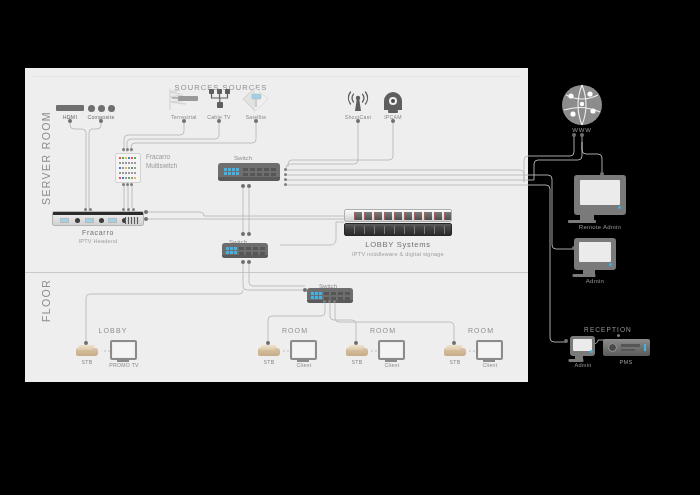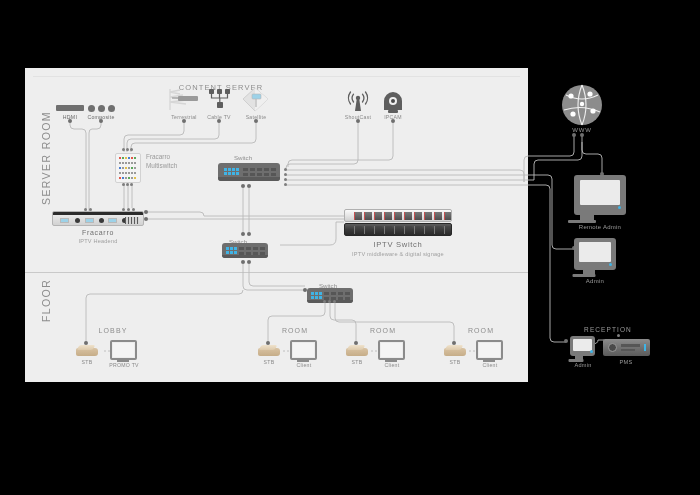--- a/index.html
+++ b/index.html
@@ -389,21 +389,21 @@
 
       <path d="M540 185 L546 185 Q550 185 550 189 L550 338 Q550 342 554 342 L566 342"></path>
 
       <path d="M592 344 Q598 344 598 340 L604 340"></path>
     </g>
   </svg>
 
   <div class="zone-label" id="zone-server">SERVER ROOM</div>
   <div class="zone-label" id="zone-floor">FLOOR</div>
 
-  <div class="head" style="left:221px; top:83px;">CONTENT SERVER</div>
+  <div class="head" style="left:221px; top:83px;">SOURCES SOURCES</div>
 
   <div class="hdmi-bar" style="left:56px; top:105px;"></div>
   <div class="cap cap-dark" style="left:70px; top:114px;">HDMI</div>
   <div class="pin" style="left:68px; top:119px;"></div>
 
   <div class="comp-dot" style="left:88px; top:105px;"></div>
   <div class="comp-dot" style="left:98px; top:105px;"></div>
   <div class="comp-dot" style="left:108px; top:105px;"></div>
   <div class="cap cap-dark" style="left:101px; top:114px;">Composite</div>
   <div class="pin" style="left:99px; top:119px;"></div>
@@ -614,21 +614,21 @@
         <i></i>
         <i></i>
         <i></i>
         <i></i>
         <i></i>
         <i></i>
         <i></i>
         <i></i>
     </div>
   </div>
-  <div class="sect-title" style="left:398px; top:240px;">IPTV Switch</div>
+  <div class="sect-title" style="left:398px; top:240px;">LOBBY Systems</div>
   <div class="sect-sub" style="left:398px; top:251px;">IPTV middleware &amp; digital signage</div>
 
   <div class="lbl-sw" style="left:238px; top:238px;">Switch</div>
   <div class="pin" style="left:241px; top:232px;"></div>
   <div class="pin" style="left:247px; top:232px;"></div>
   <div class="switch sm" style="left:222px; top:243px;">
     <div class="sw-leds">
       <i></i>
         <i></i>
         <i></i>

